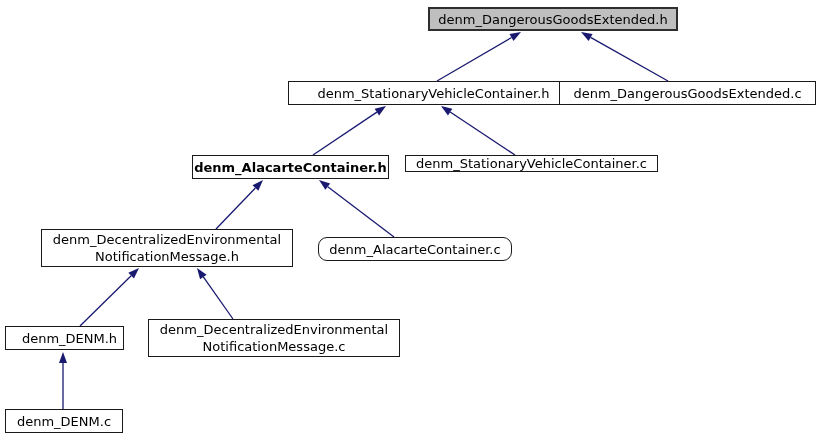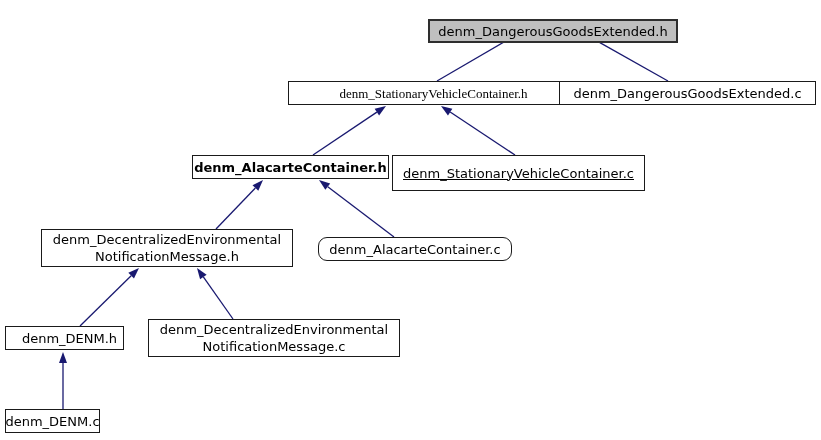--- a/index.html
+++ b/index.html
@@ -61,26 +61,26 @@
       <line x1="394" y1="237" x2="327.75778413535414" y2="186.65591594286914" stroke="#191970" stroke-width="1.3"></line>
       <polygon points="319,180 330.1781172054884,183.47126716637672 325.3374510652199,189.84056471936157" fill="#191970"></polygon>
       <line x1="80" y1="326" x2="131.1556317978521" y2="275.71141280889117" stroke="#191970" stroke-width="1.3"></line>
       <polygon points="139,268 133.95978191017616,278.56391033694496 128.35148168552803,272.8589152808374" fill="#191970"></polygon>
       <line x1="233" y1="319" x2="203.34351517358522" y2="276.9866464959124" stroke="#191970" stroke-width="1.3"></line>
       <polygon points="197,268 206.61138662664428,274.6799137055178 200.07564372052616,279.293379286307" fill="#191970"></polygon>
       <line x1="63" y1="409" x2="63" y2="363" stroke="#191970" stroke-width="1.3"></line>
       <polygon points="63,352 67,363 59,363" fill="#191970"></polygon>
     </svg>
   <div id="nodes-layer">
-      <div class="node highlighted" style="left: 428px; top: 7px; width: 250px; height: 24px; margin-top: 12px;">denm_DangerousGoodsExtended.h</div>
-      <div class="node" style="left: 288px; top: 81px; width: 291px; height: 24px; font-family: Liberation Serif, serif;">denm_StationaryVehicleContainer.h</div>
+      <div class="node highlighted" style="left: 428px; top: 7px; width: 250px; height: 24px;">denm_DangerousGoodsExtended.h</div>
+      <div class="node" style="left: 288px; top: 81px; width: 291px; height: 24px;">denm_StationaryVehicleContainer.h</div>
       <div class="node" style="left: 559px; top: 81px; width: 257px; height: 24px;">denm_DangerousGoodsExtended.c</div>
       <div class="node" style="left: 192px; top: 155px; width: 197px; height: 24px; font-weight: bold;">denm_AlacarteContainer.h</div>
-      <div class="node" style="left: 392px; top: 155px; width: 253px; height: 36px; text-decoration: underline;">denm_StationaryVehicleContainer.c</div>
+      <div class="node" style="left: 405px; top: 155px; width: 253px; height: 17px;">denm_StationaryVehicleContainer.c</div>
       <div class="node" style="left: 41px; top: 229px; width: 252px; height: 38px;">denm_DecentralizedEnvironmental
 NotificationMessage.h</div>
       <div class="node" style="left: 318px; top: 237px; width: 194px; height: 24px; border-radius: 9px;">denm_AlacarteContainer.c</div>
       <div class="node" style="left: 5px; top: 326px; width: 119px; height: 24px; padding-left: 12px;">denm_DENM.h</div>
       <div class="node" style="left: 148px; top: 319px; width: 252px; height: 38px;">denm_DecentralizedEnvironmental
 NotificationMessage.c</div>
-      <div class="node" style="left: 5px; top: 409px; width: 95px; height: 24px;">denm_DENM.c</div>
+      <div class="node" style="left: 5px; top: 409px; width: 118px; height: 24px;">denm_DENM.c</div>
     </div>
 </div>
 
 </body></html>

